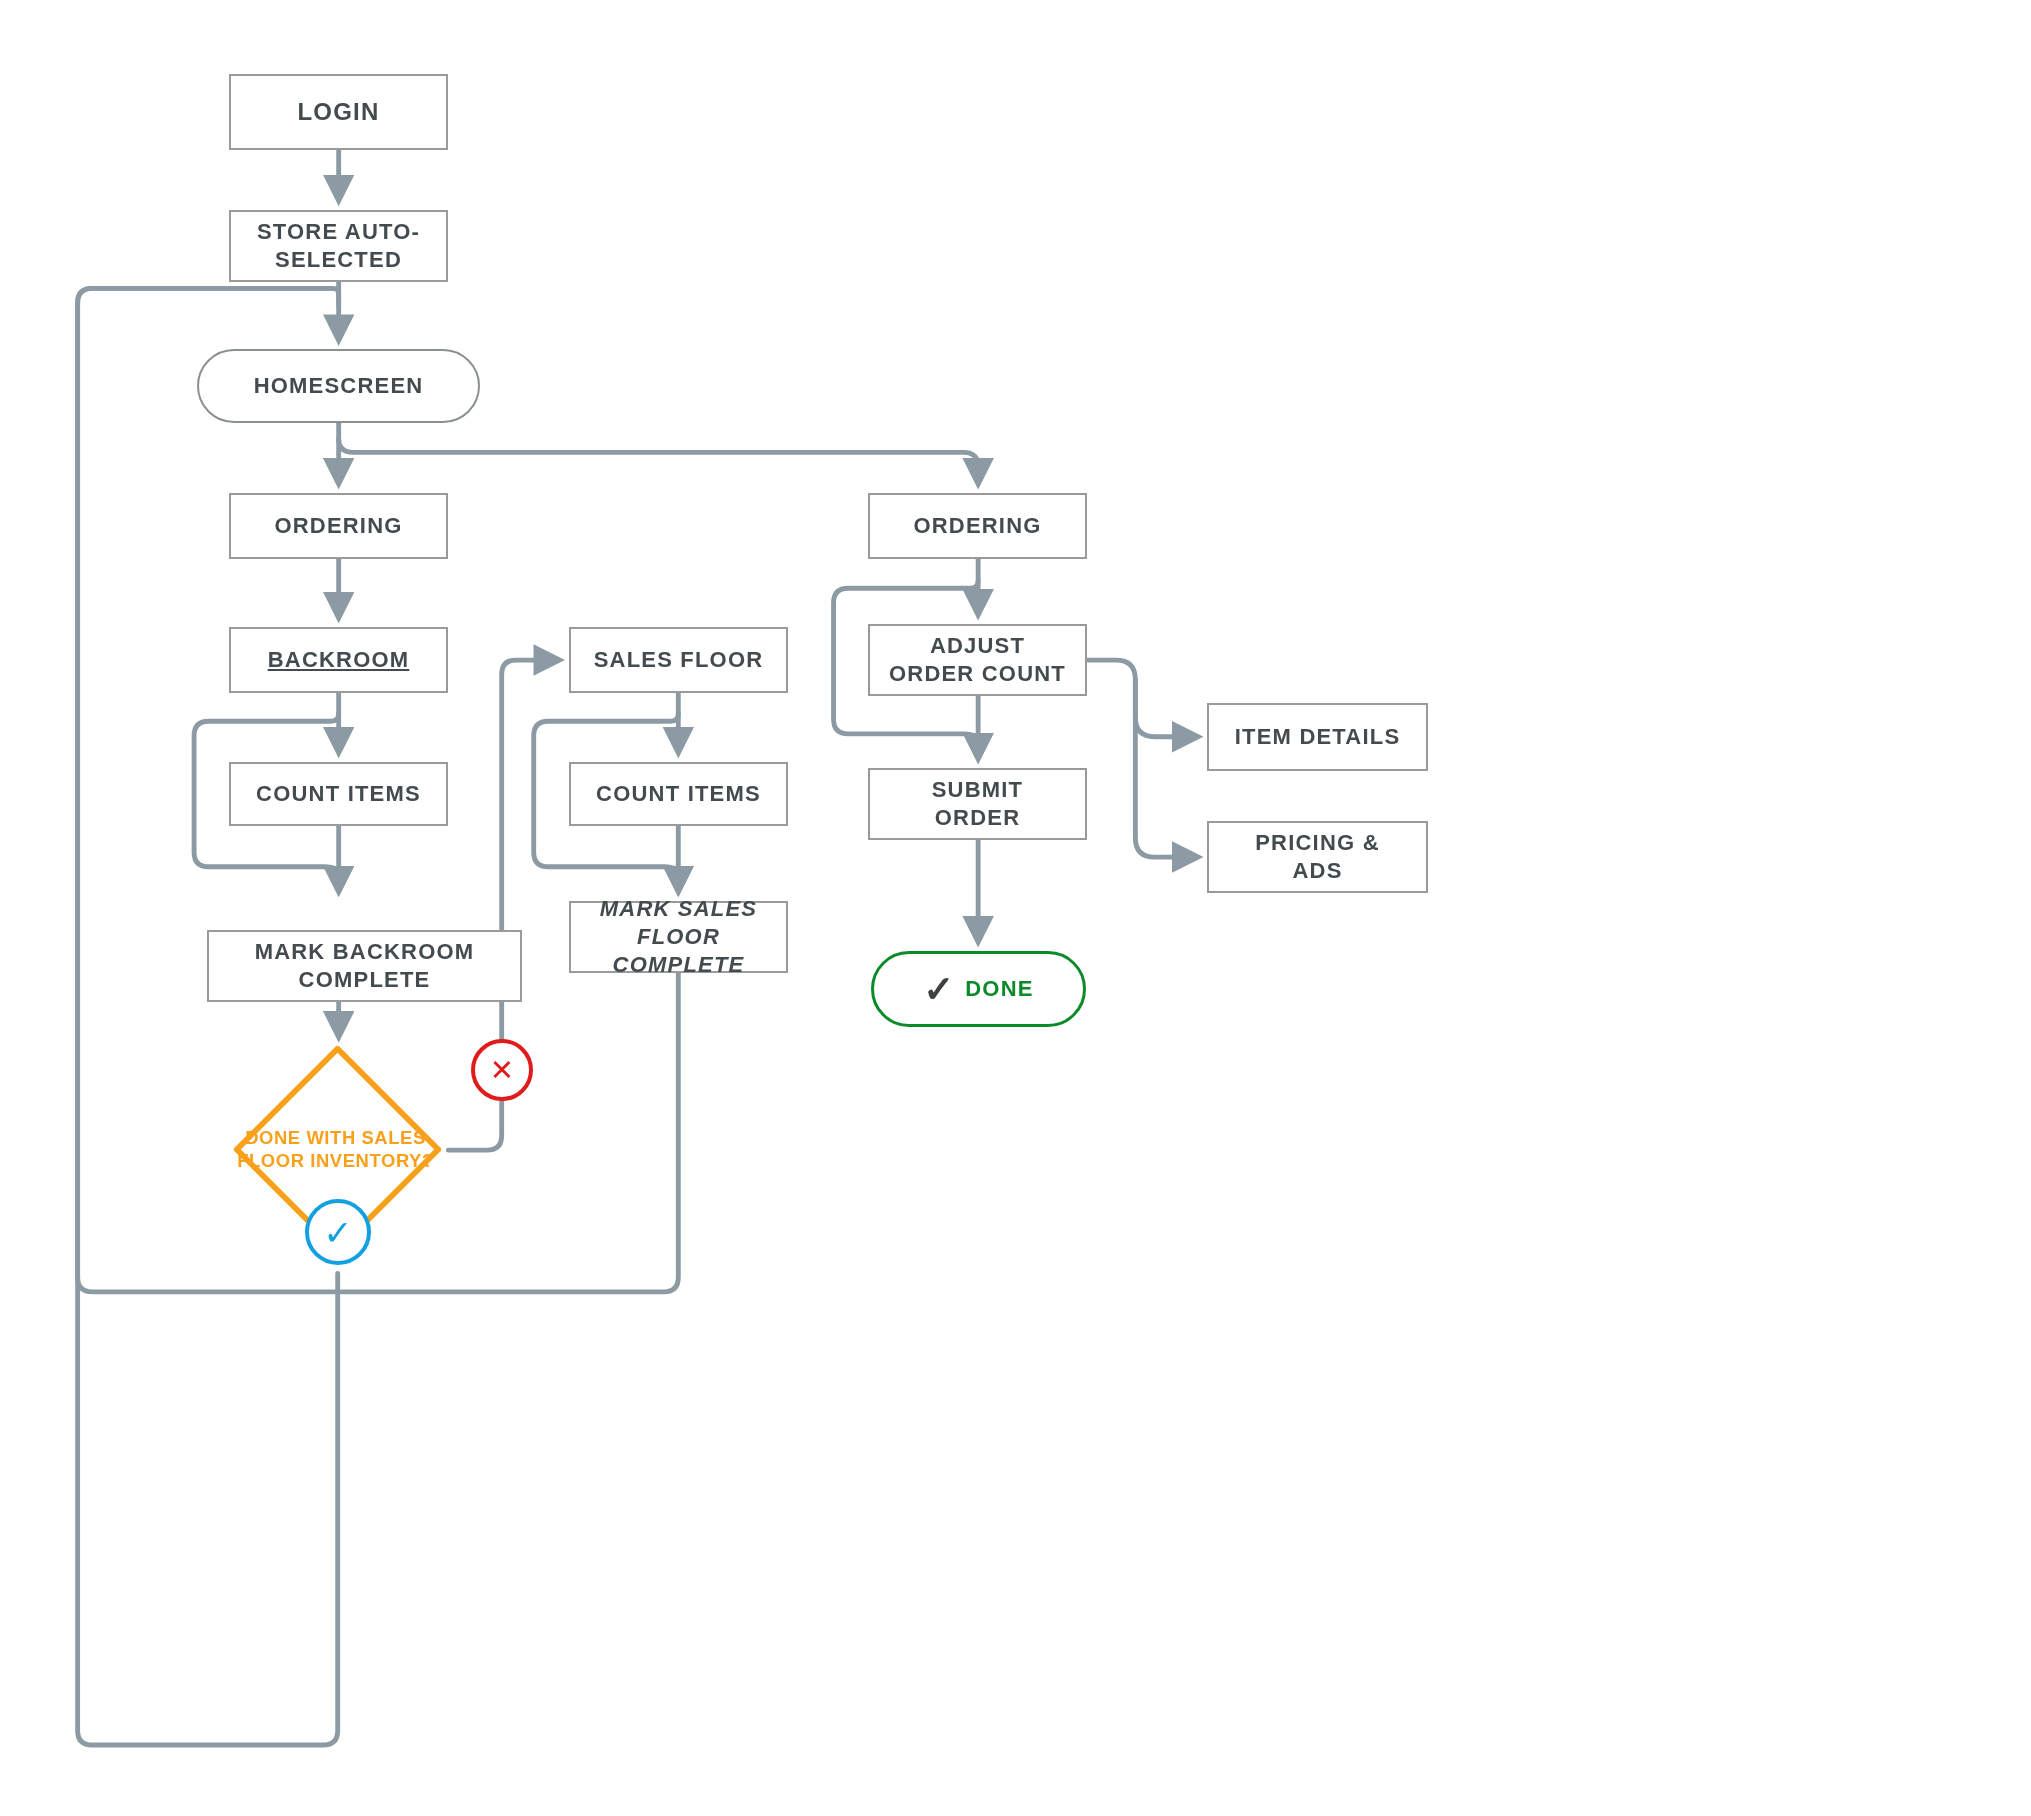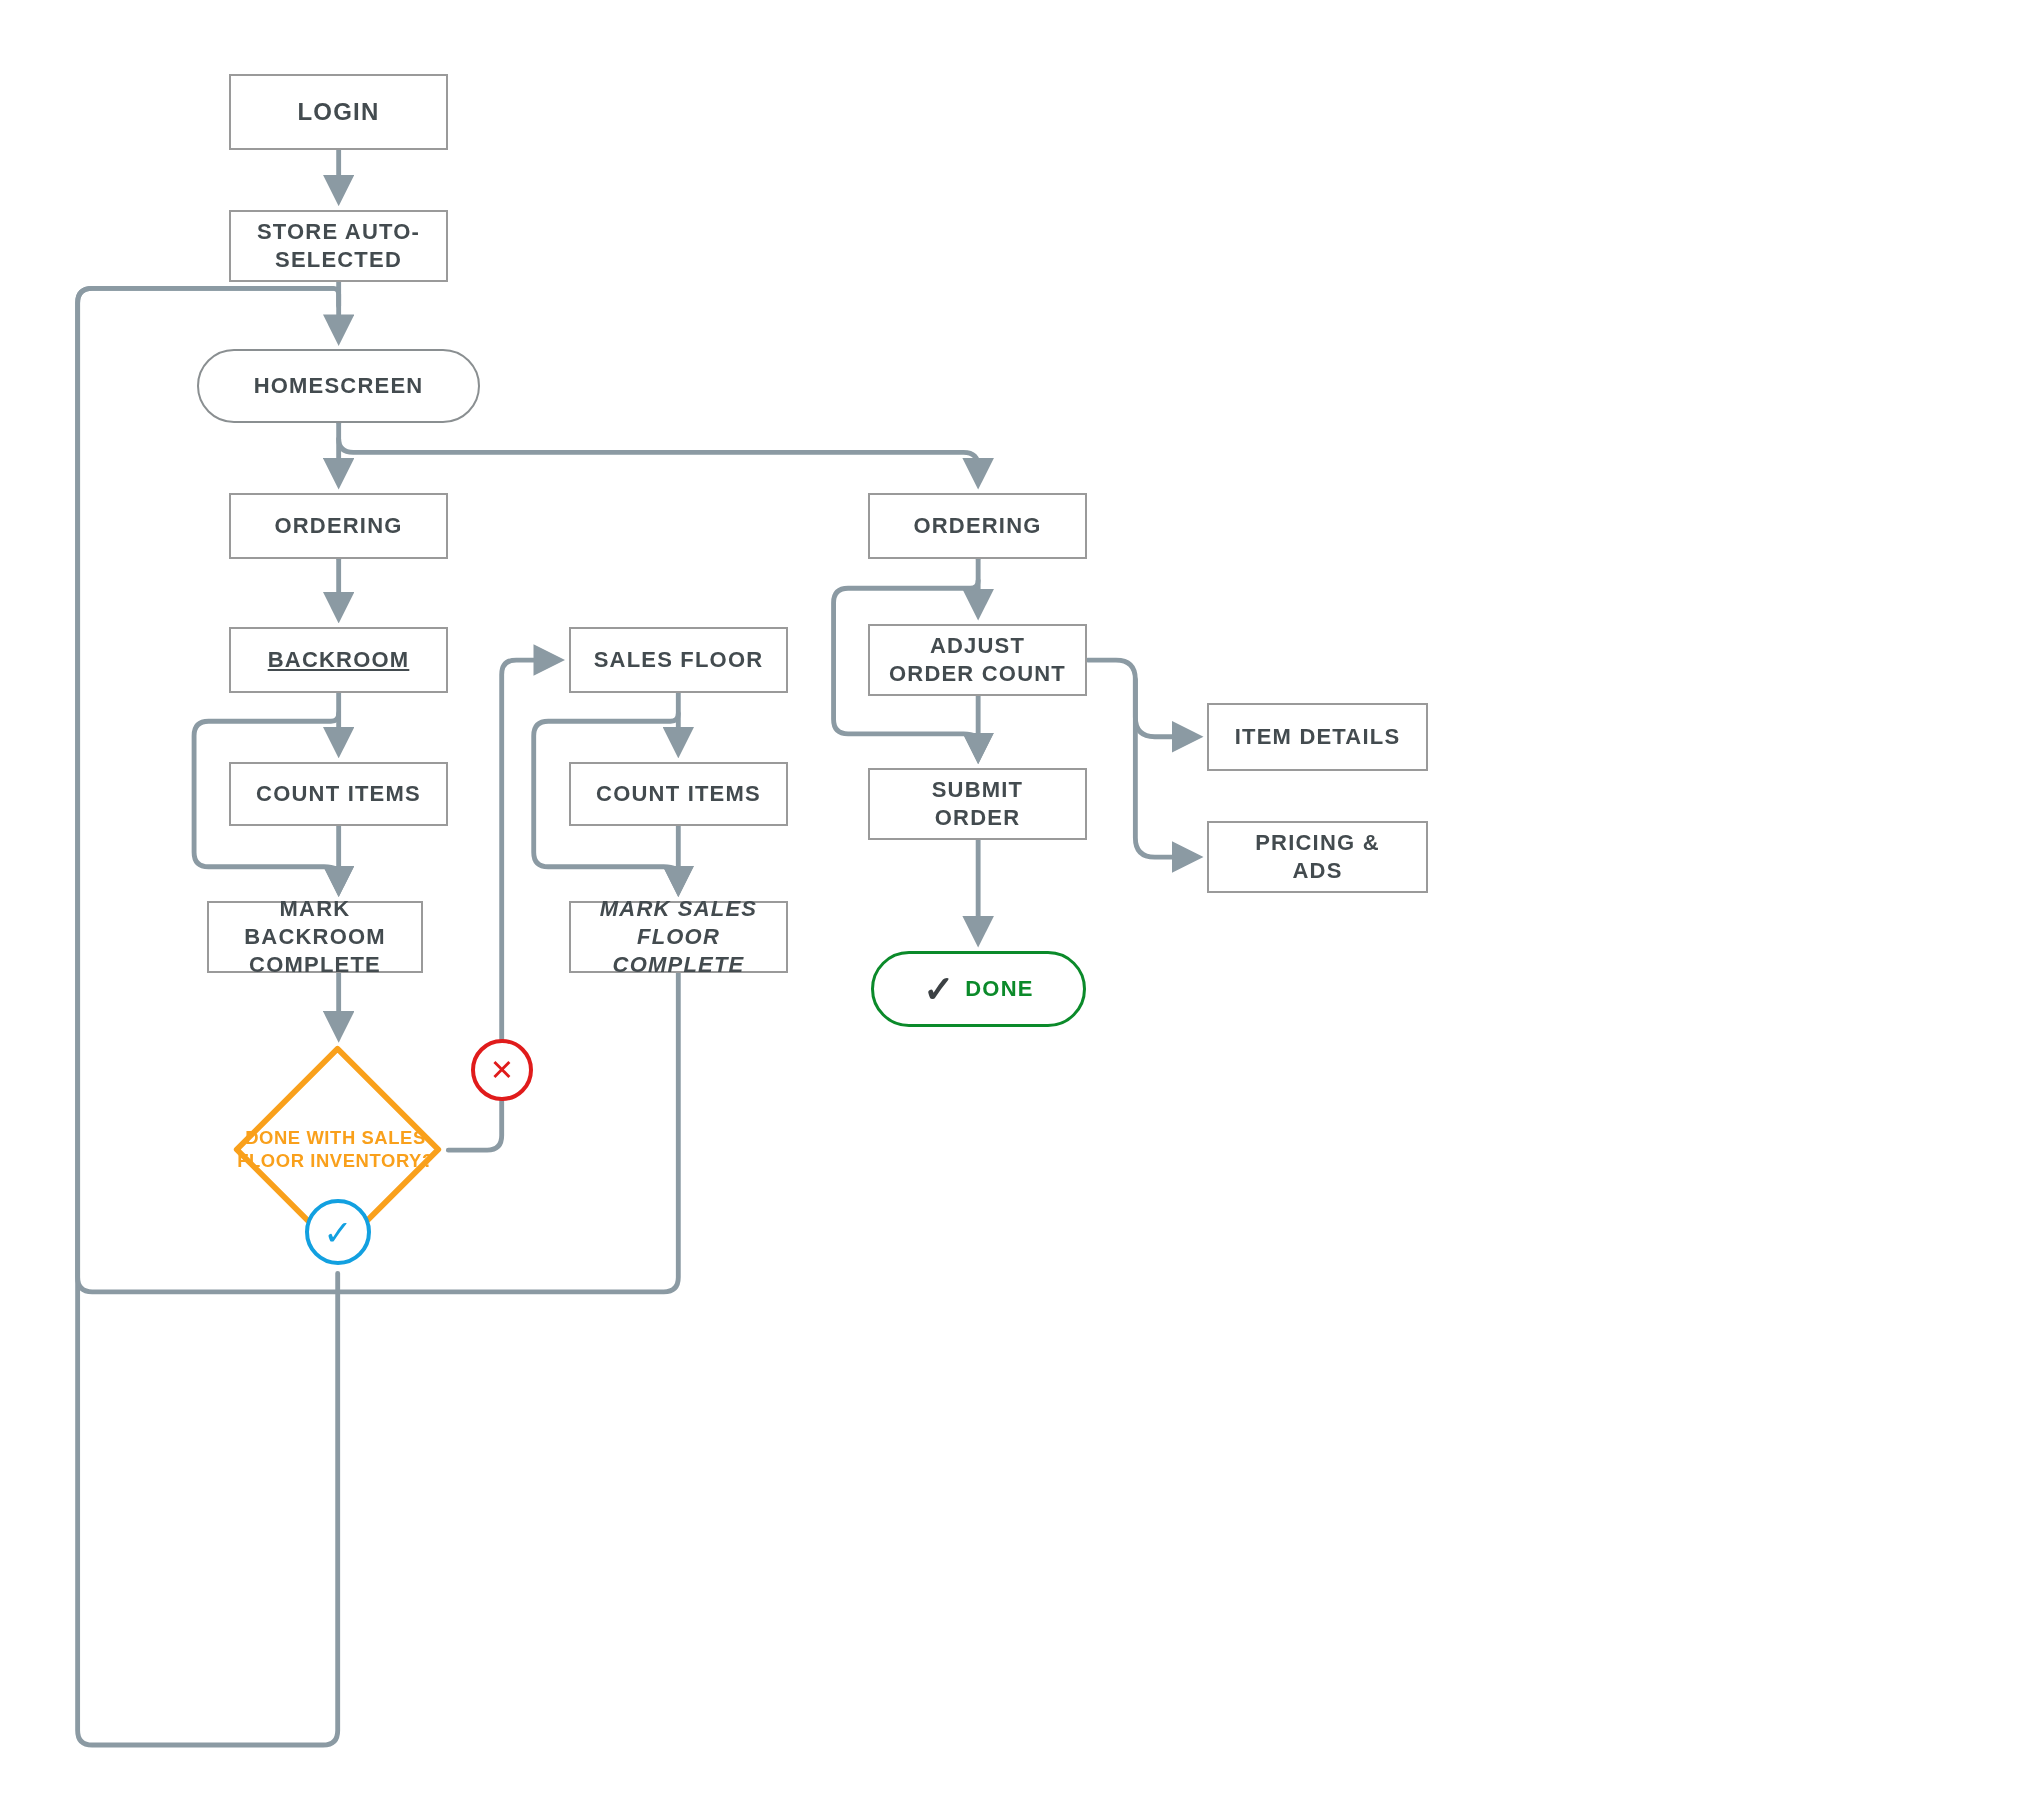--- a/index.html
+++ b/index.html
@@ -190,21 +190,21 @@
   </div>
 
   <div class="node rect" style="left:229px; top:627px; width:219px; height:66px; font-size:22px;text-decoration:underline;">
     <span class="lbl">BACKROOM</span>
   </div>
 
   <div class="node rect" style="left:229px; top:762px; width:219px; height:64px; font-size:22px;">
     <span class="lbl">COUNT ITEMS</span>
   </div>
 
-  <div class="node rect" style="left:207px; top:901px; width:216px; height:72px; font-size:22px;">
+  <div class="node rect" style="left:207px; top:930px; width:315px; height:72px; font-size:22px;">
     <span class="lbl">MARK BACKROOM
 COMPLETE</span>
   </div>
 
   <div class="node rect" style="left:569px; top:627px; width:219px; height:66px; font-size:22px;">
     <span class="lbl">SALES FLOOR</span>
   </div>
 
   <div class="node rect" style="left:569px; top:762px; width:219px; height:64px; font-size:22px;">
     <span class="lbl">COUNT ITEMS</span>

